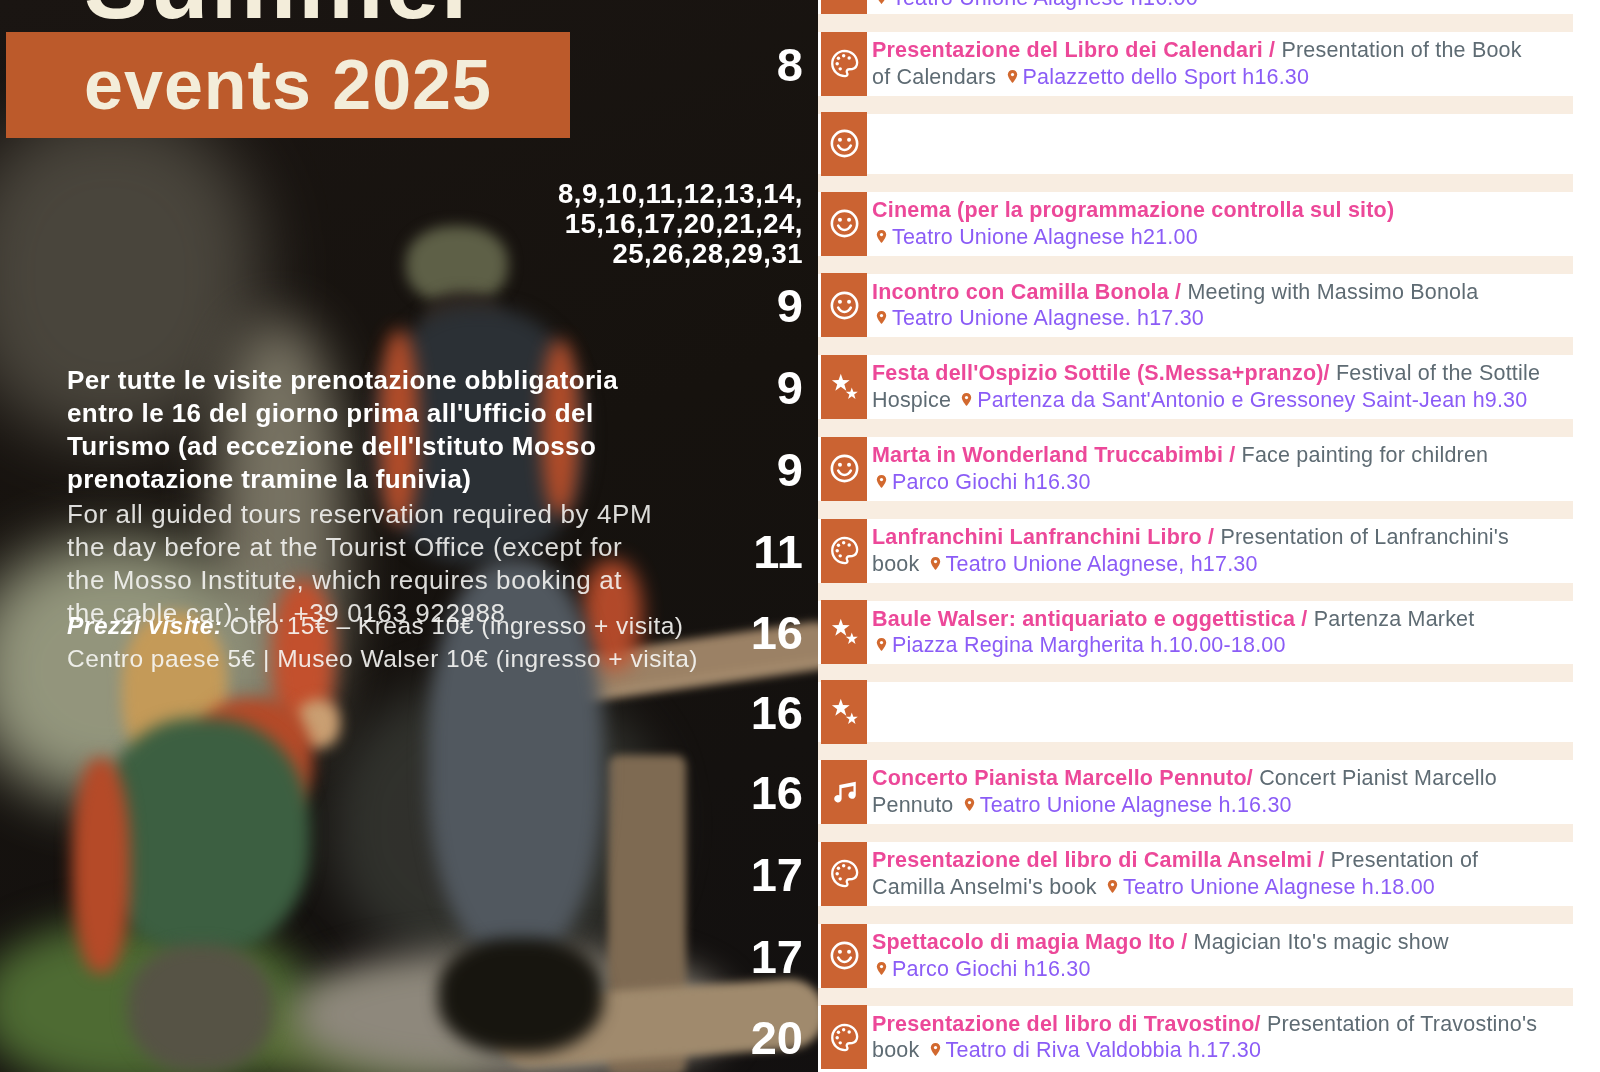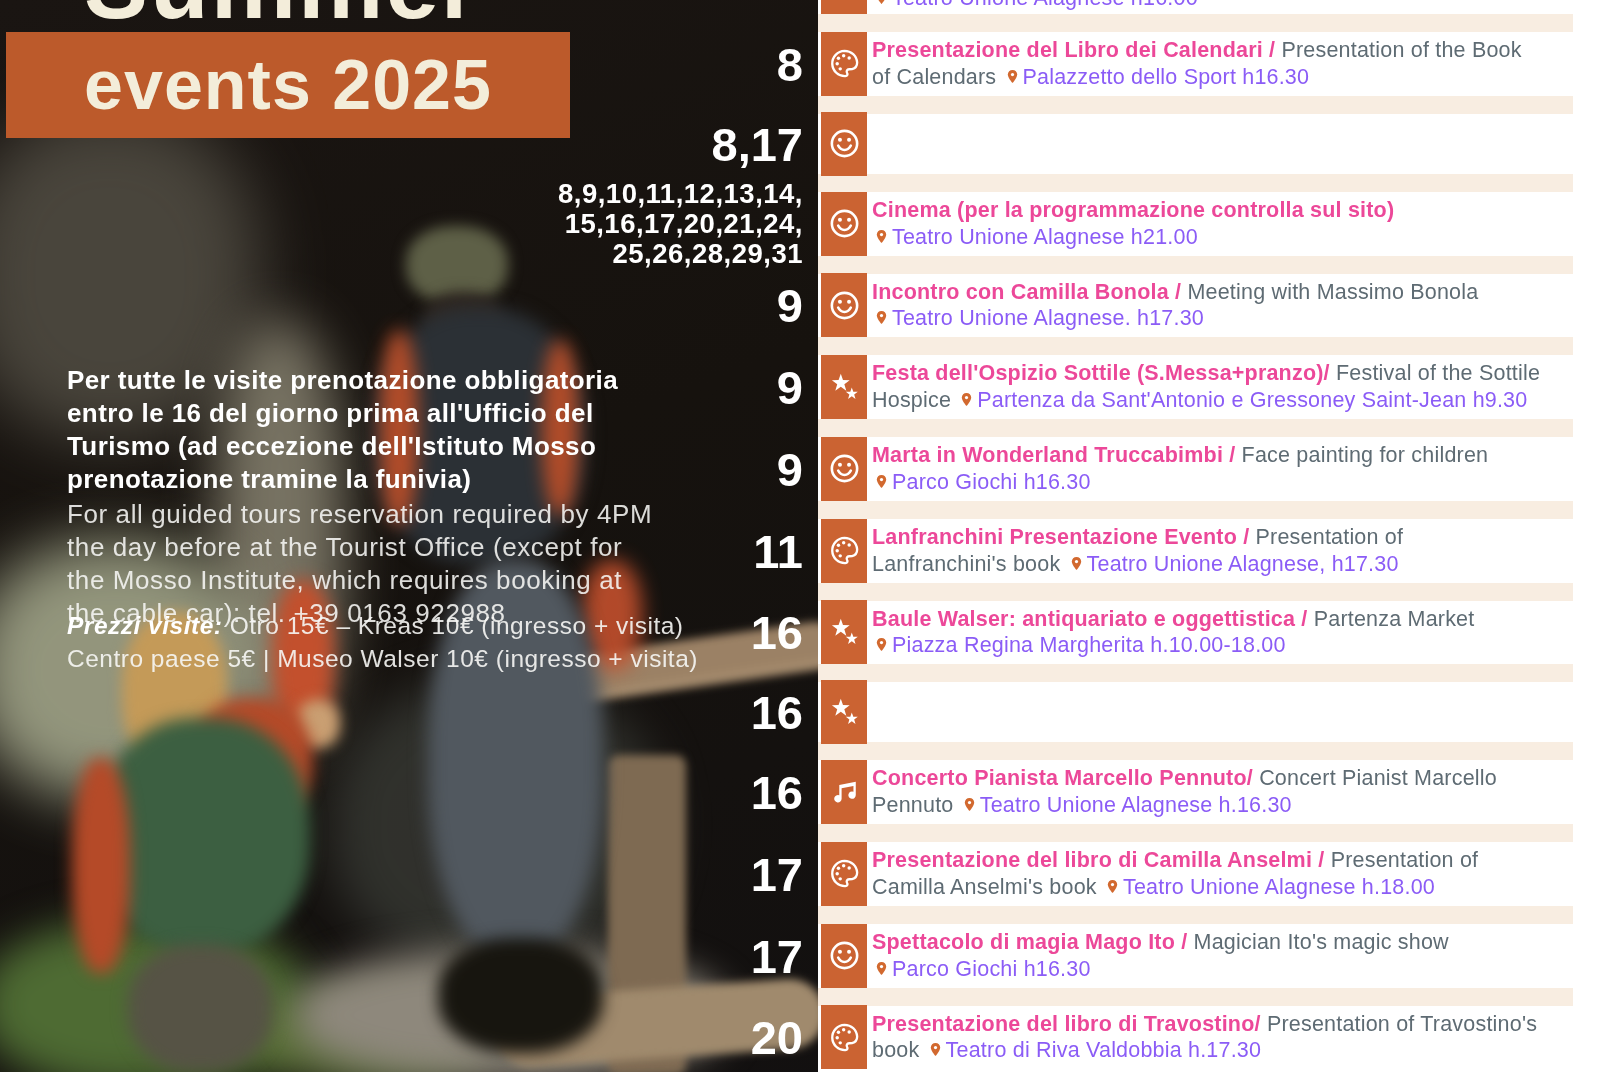--- a/index.html
+++ b/index.html
@@ -144,21 +144,20 @@
             <circle cx="8.9" cy="15.9" r="1.25" fill="#fff"></circle>
           </svg>
         </div>
     <div class="txt"><span class="tit">Presentazione del Libro dei Calendari /</span> <span class="ten">Presentation of the Book of Calendars</span> <span class="loc"><svg class="pin" viewBox="0 0 24 24">
               <path d="M12 1.5c-4.3 0-7.5 3.2-7.5 7.3 0 5.6 7.5 13.7 7.5 13.7s7.5-8.1 7.5-13.7c0-4.1-3.2-7.3-7.5-7.3z" fill="#d2692f"></path>
               <circle cx="12" cy="8.8" r="2.6" fill="#fff"></circle>
             </svg>Palazzetto dello Sport h16.30</span></div>
   </div>
 <div class="sep"></div>
   <div class="row">
-    <div class="dates"><span>8,17</span></div>
     <div class="icon-box">
           <svg viewBox="0 0 24 24">
             <circle cx="12" cy="12" r="9.2" fill="none" stroke="#fff" stroke-width="1.9"></circle>
             <circle cx="8.7" cy="9.3" r="1.45" fill="#fff"></circle>
             <circle cx="15.3" cy="9.3" r="1.45" fill="#fff"></circle>
             <path d="M7.4 13.5c1 2.1 2.7 3.2 4.6 3.2s3.6-1.1 4.6-3.2" fill="none" stroke="#fff" stroke-width="1.9" stroke-linecap="round"></path>
           </svg>
         </div>
   </div>
 <div class="sep"></div>
@@ -229,21 +228,21 @@
     <div class="icon-box">
           <svg viewBox="0 0 24 24">
             <path d="M12 2.8a9.2 9.2 0 1 0 .6 18.4c1.5-.1 1.9-1.3 1.3-2.3-.7-1.3-.2-2.6 1.5-2.7l2.1-.1a4.9 4.9 0 0 0 3.7-4.8c-.3-5-4.3-8.5-9.2-8.5z" fill="none" stroke="#fff" stroke-width="1.7"></path>
             <circle cx="7.6" cy="8.2" r="1.25" fill="#fff"></circle>
             <circle cx="11.4" cy="6.3" r="1.25" fill="#fff"></circle>
             <circle cx="15.4" cy="8" r="1.25" fill="#fff"></circle>
             <circle cx="6.7" cy="12.2" r="1.25" fill="#fff"></circle>
             <circle cx="8.9" cy="15.9" r="1.25" fill="#fff"></circle>
           </svg>
         </div>
-    <div class="txt"><span class="tit">Lanfranchini Presentazione Evento  /</span> <span class="ten">Presentation of Lanfranchini's book</span> <span class="loc"><svg class="pin" viewBox="0 0 24 24">
+    <div class="txt"><span class="tit">Lanfranchini Lanfranchini Libro  /</span> <span class="ten">Presentation of Lanfranchini's book</span> <span class="loc"><svg class="pin" viewBox="0 0 24 24">
               <path d="M12 1.5c-4.3 0-7.5 3.2-7.5 7.3 0 5.6 7.5 13.7 7.5 13.7s7.5-8.1 7.5-13.7c0-4.1-3.2-7.3-7.5-7.3z" fill="#d2692f"></path>
               <circle cx="12" cy="8.8" r="2.6" fill="#fff"></circle>
             </svg>Teatro Unione Alagnese, h17.30</span></div>
   </div>
 <div class="sep"></div>
   <div class="row">
     <div class="dates"><span>16</span></div>
     <div class="icon-box">
           <svg viewBox="0 0 24 24">
             <path d="M9.3 2 L10.9 6.6 L15.77 6.7 L11.89 9.64 L13.3 14.3 L9.3 11.52 L5.3 14.3 L6.71 9.64 L2.83 6.7 L7.7 6.6 Z" fill="#fff"></path>

